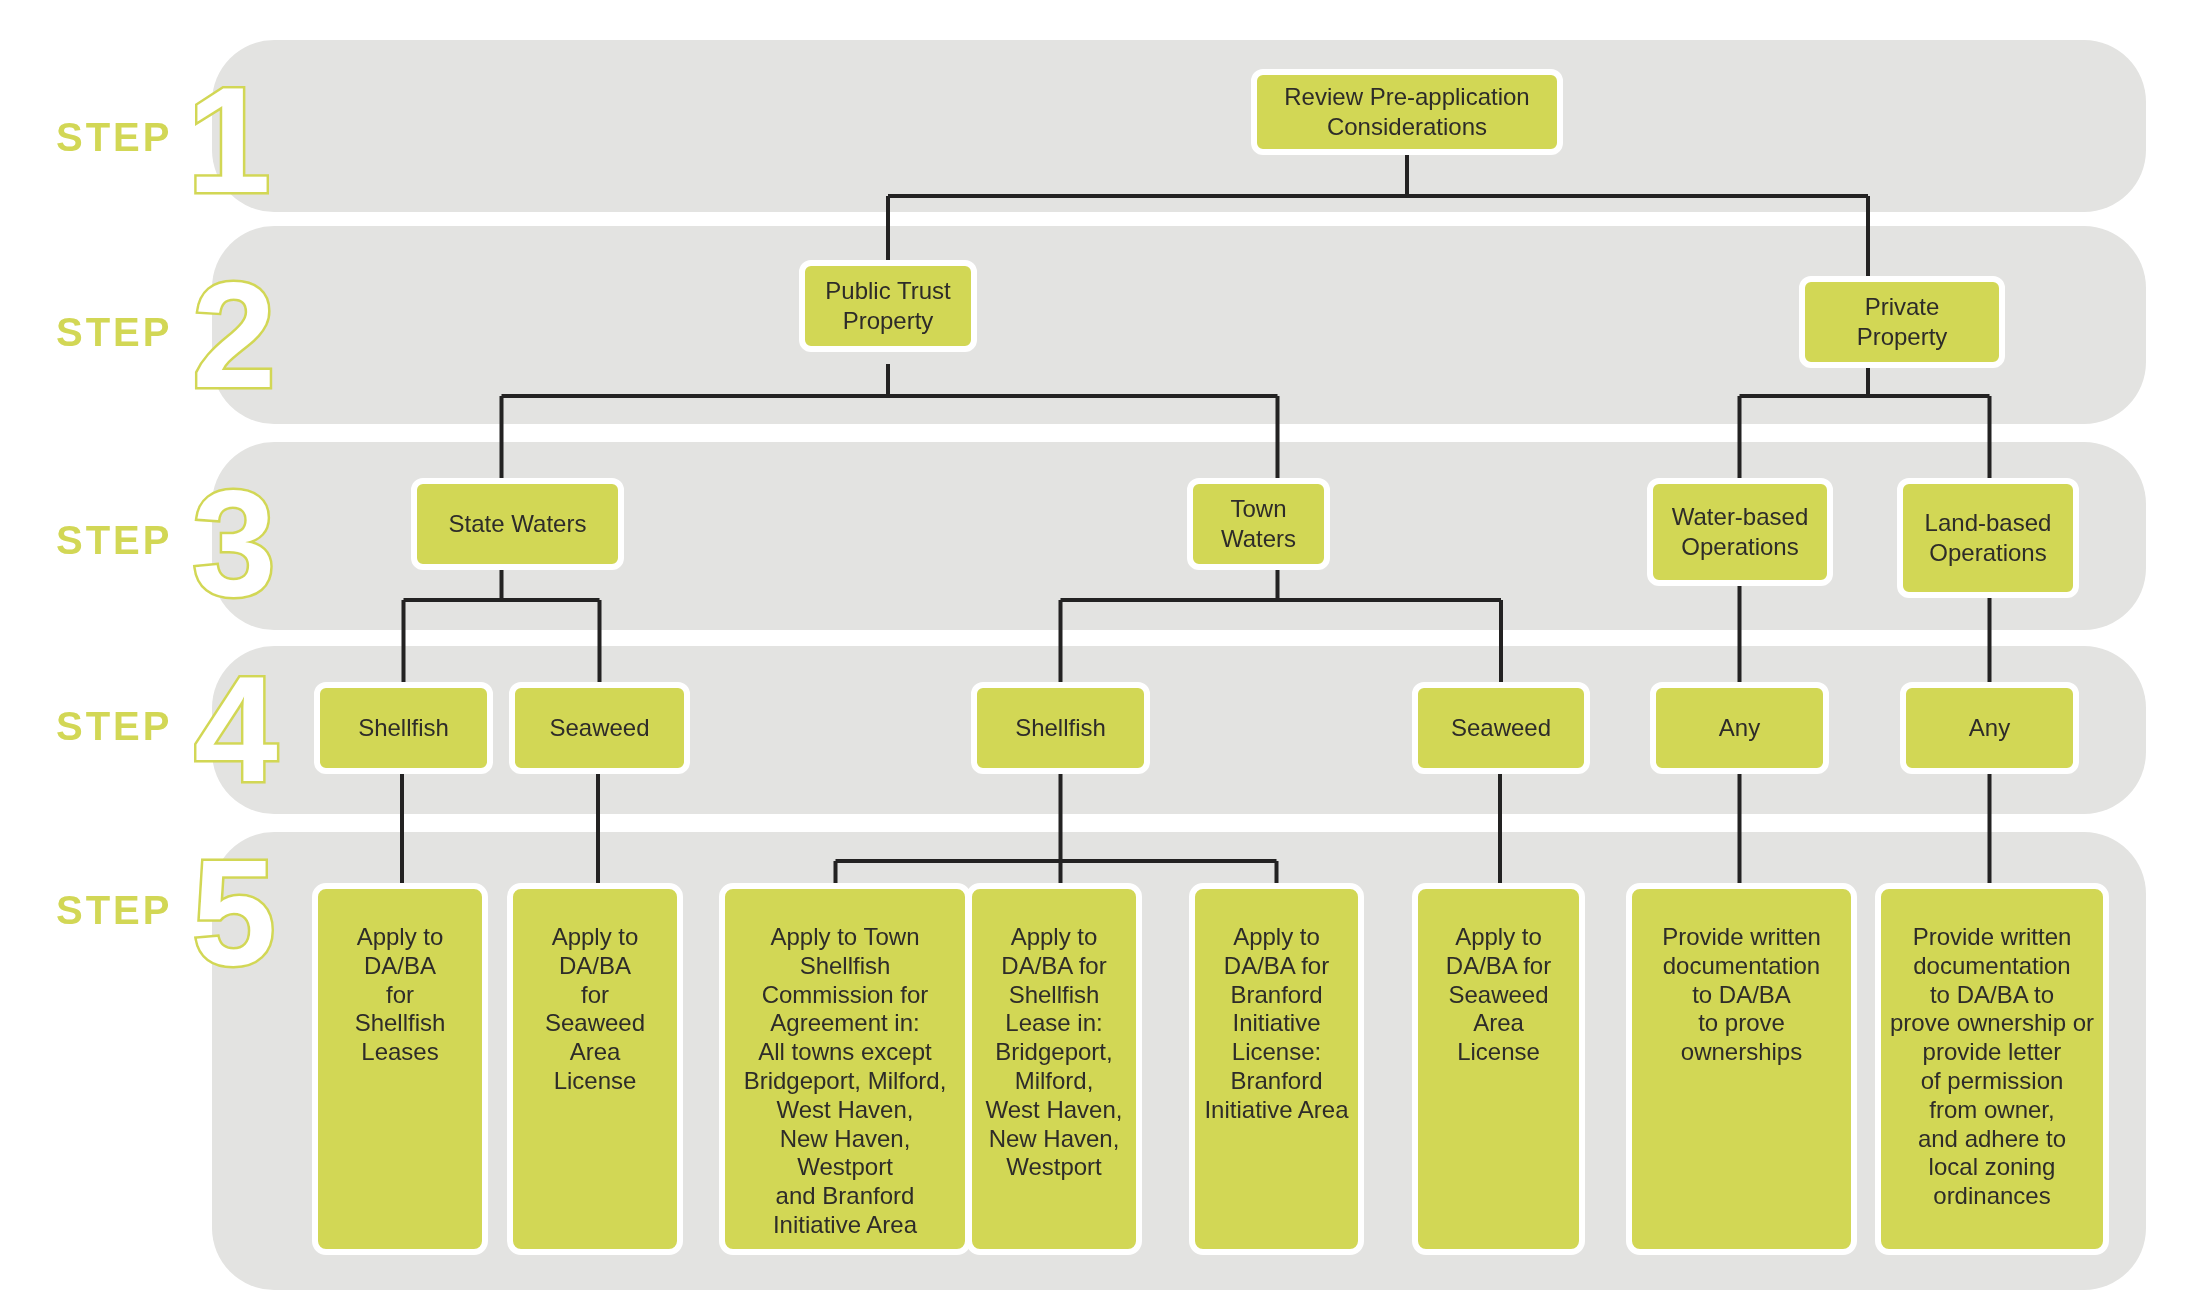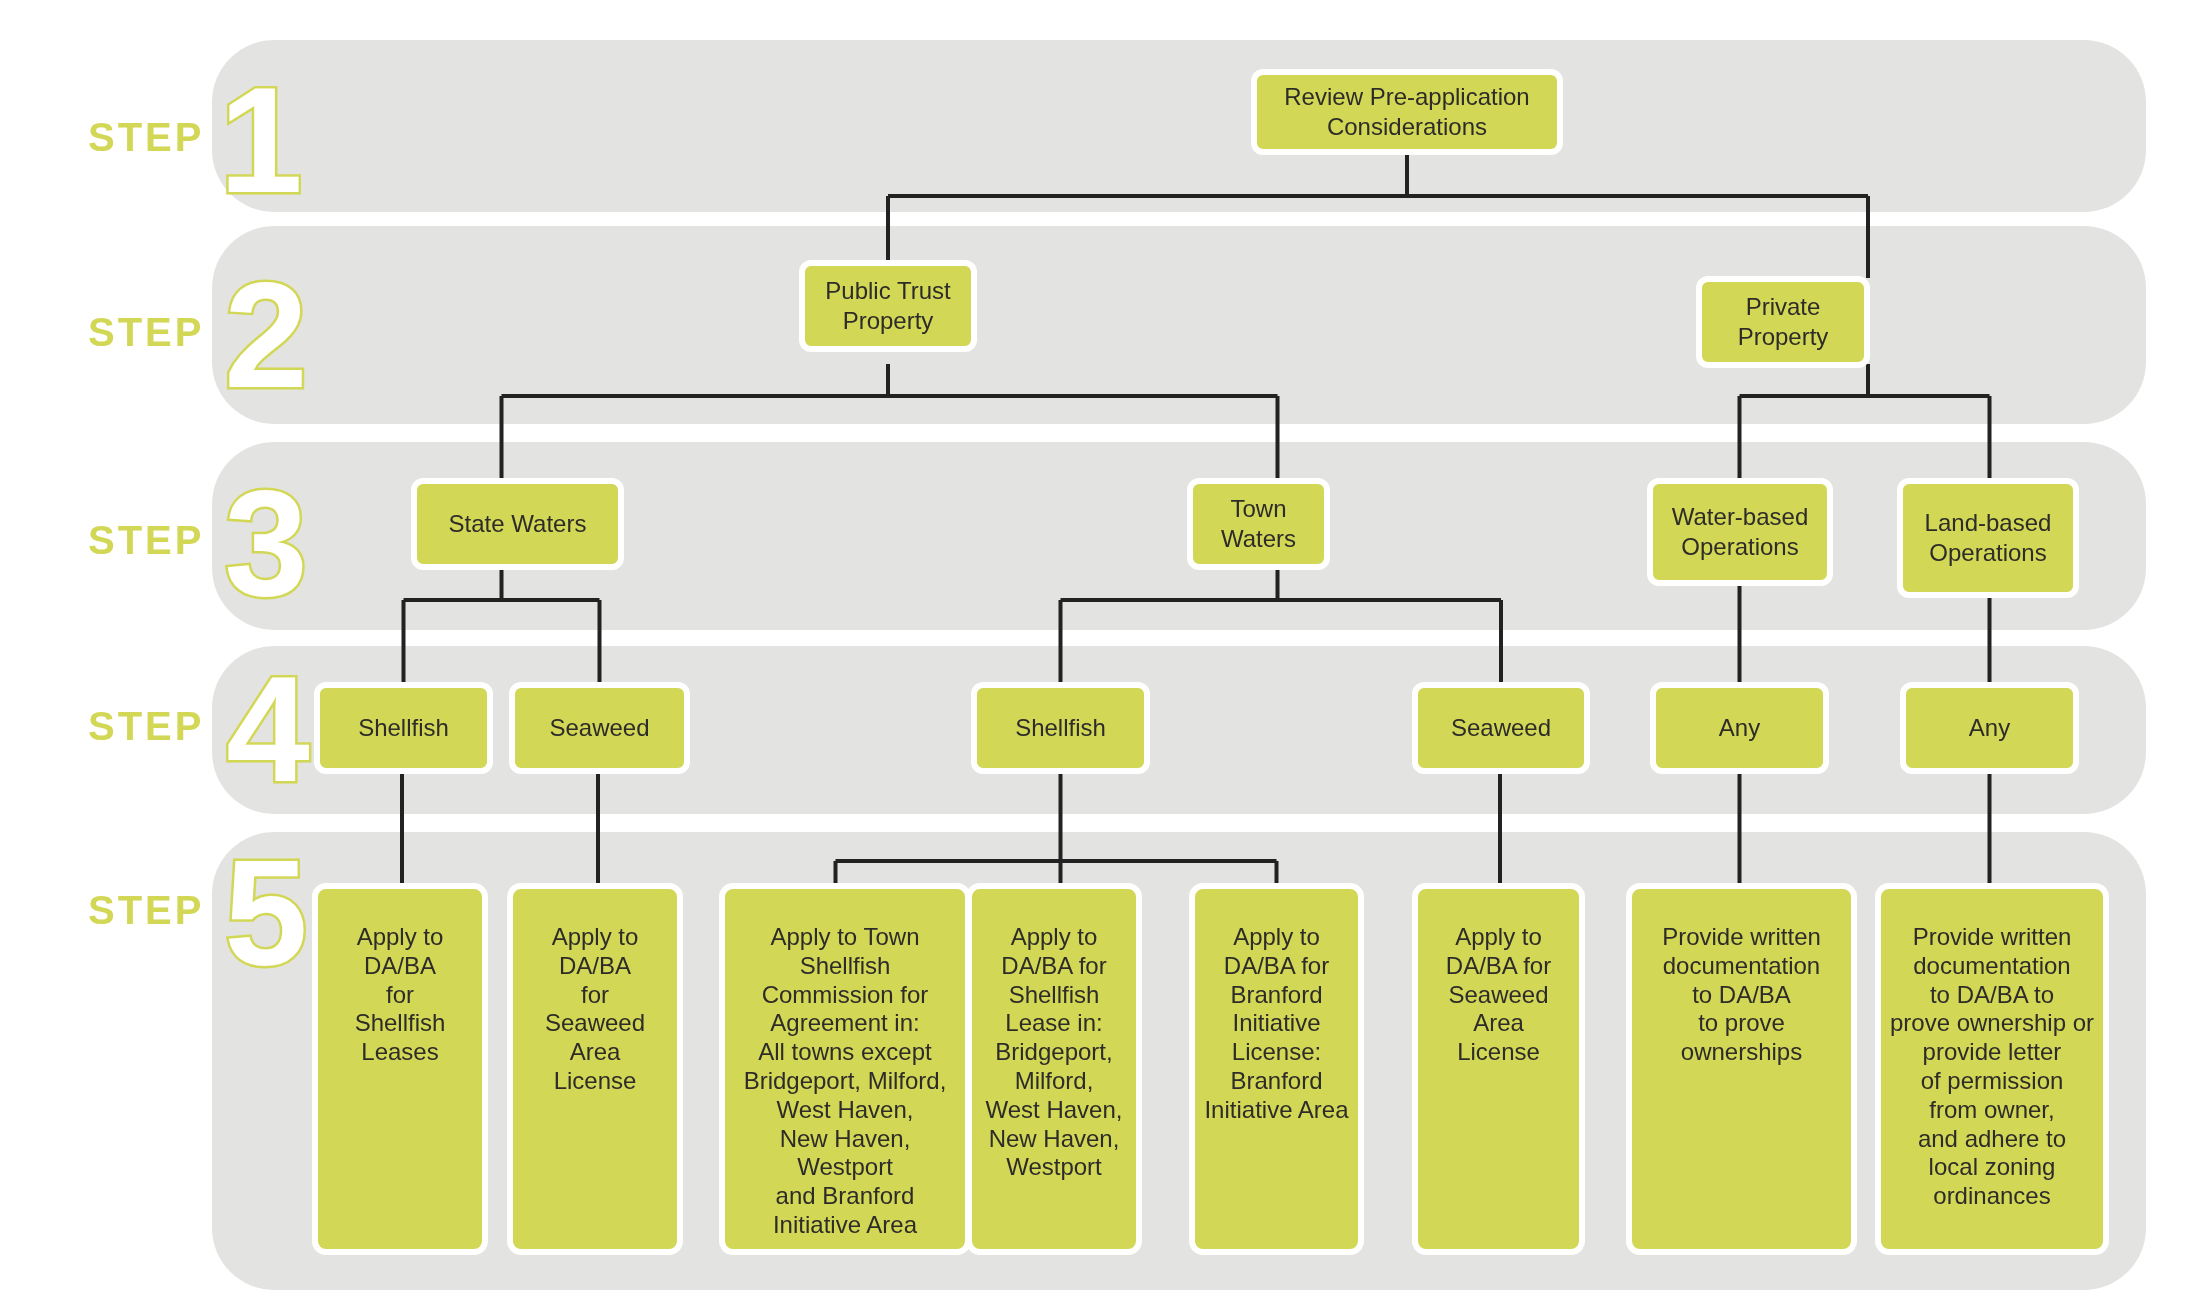--- a/index.html
+++ b/index.html
@@ -30,21 +30,20 @@
   .band-5{top:832px;height:458px;}
 
   .connectors{position:absolute;left:0;top:0;z-index:2;}
   .connectors path{fill:none;stroke:var(--line);stroke-width:4px;}
 
   .step-label{
     position:absolute;left:56px;
     display:flex;align-items:center;
     transform:translateY(-50%);
     z-index:3;
-    margin-left:32px;
   }
   .step-word{
     font-size:40px;font-weight:700;letter-spacing:3px;
     color:var(--green);
     line-height:1;
   }
   .step-num-svg{display:block;margin-left:2px;}
   .step-num-svg text{
     font-family:"Liberation Sans", sans-serif;
     font-size:150px;font-weight:700;
@@ -128,21 +127,21 @@
     <svg class="step-num-svg" width="130" height="170" viewBox="0 0 130 170">
       <text x="60" y="88" text-anchor="middle" dominant-baseline="central">5</text>
     </svg>
   </div>
 
   <div class="node" style="left:1251px;top:69px;width:312px;height:86px">Review Pre-application
 Considerations</div>
 
   <div class="node" style="left:799px;top:260px;width:178px;height:92px">Public Trust
 Property</div>
-  <div class="node" style="left:1696px;top:276px;width:174px;height:92px">Private
+  <div class="node" style="left:1799px;top:276px;width:206px;height:92px">Private
 Property</div>
 
   <div class="node" style="left:411px;top:478px;width:213px;height:92px">State Waters</div>
   <div class="node" style="left:1187px;top:478px;width:143px;height:92px">Town Waters</div>
   <div class="node" style="left:1647px;top:478px;width:186px;height:108px">Water-based
 Operations</div>
   <div class="node" style="left:1897px;top:478px;width:182px;height:120px">Land-based
 Operations</div>
 
   <div class="node" style="left:314px;top:682px;width:179px;height:92px">Shellfish</div>

